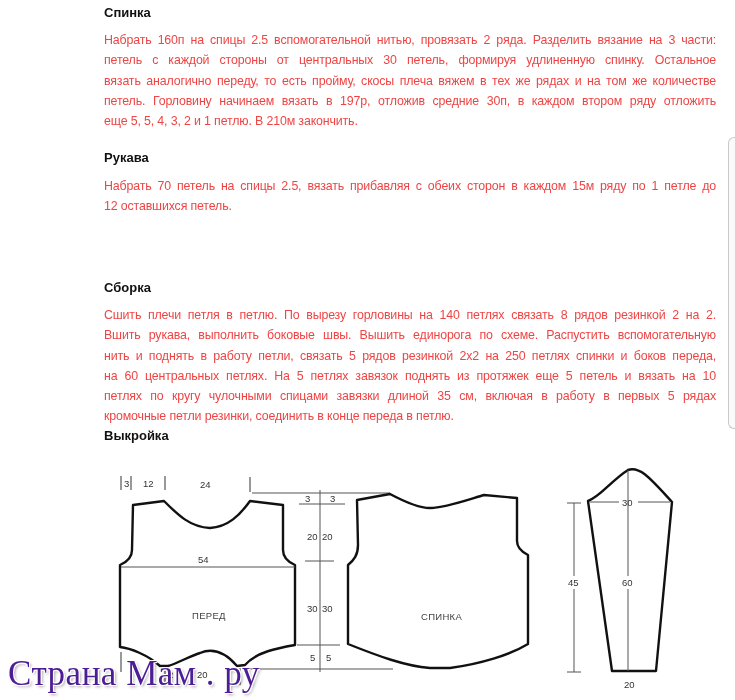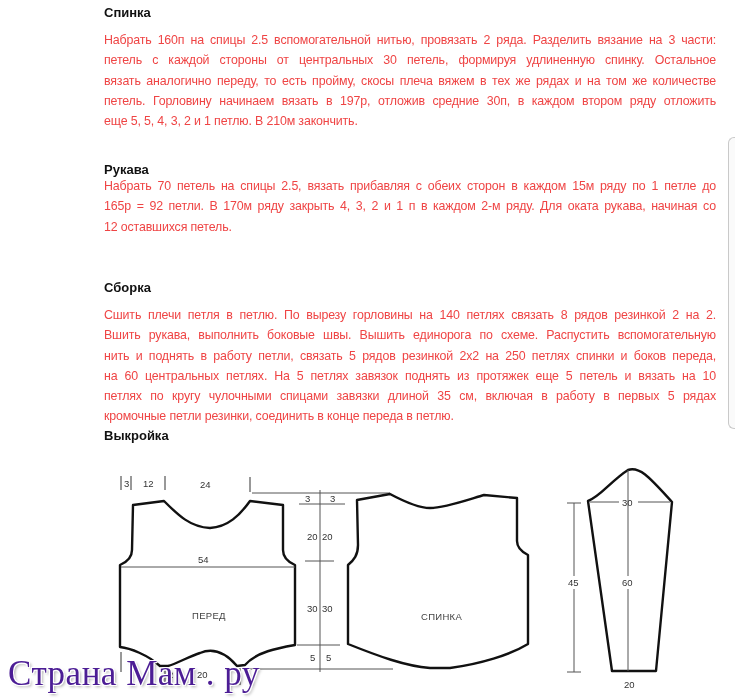--- a/index.html
+++ b/index.html
@@ -42,24 +42,23 @@
 
   <div class="heading" style="top:5px;">Спинка</div>
   <div class="para" style="top:30px;">
     <span class="line">Набрать 160п на спицы 2.5 вспомогательной нитью, провязать 2 ряда. Разделить вязание на 3 части:</span>
     <span class="line">петель с каждой стороны от центральных 30 петель, формируя удлиненную спинку. Остальное</span>
     <span class="line">вязать аналогично переду, то есть пройму, скосы плеча вяжем в тех же рядах и на том же количестве</span>
     <span class="line">петель. Горловину начинаем вязать в 197р, отложив средние 30п, в каждом втором ряду отложить</span>
     <span class="line last">еще 5, 5, 4, 3, 2 и 1 петлю. В 210м закончить.</span>
   </div>
 
-  <div class="heading" style="top:150px;margin-top:12px;">Рукава</div>
+  <div class="heading" style="top:150px;">Рукава</div>
   <div class="para" style="top:176px;">
     <span class="line">Набрать 70 петель на спицы 2.5, вязать прибавляя с обеих сторон в каждом 15м ряду по 1 петле до</span>
-    <span class="line">165р = 92 петли. В 170м ряду закрыть 4, 3, 2 и 1 п в каждом 2-м ряду. Для оката рукава, начиная со</span>
     <span class="line last">12 оставшихся петель.</span>
   </div>
 
   <div class="heading" style="top:280px;">Сборка</div>
   <div class="para" style="top:305px;">
     <span class="line">Сшить плечи петля в петлю. По вырезу горловины на 140 петлях связать 8 рядов резинкой 2 на 2.</span>
     <span class="line">Вшить рукава, выполнить боковые швы. Вышить единорога по схеме. Распустить вспомогательную</span>
     <span class="line">нить и поднять в работу петли, связать 5 рядов резинкой 2х2 на 250 петлях спинки и боков переда,</span>
     <span class="line">на 60 центральных петлях. На 5 петлях завязок поднять из протяжек еще 5 петель и вязать на 10</span>
     <span class="line">петлях по кругу чулочными спицами завязки длиной 35 см, включая в работу в первых 5 рядах</span>

